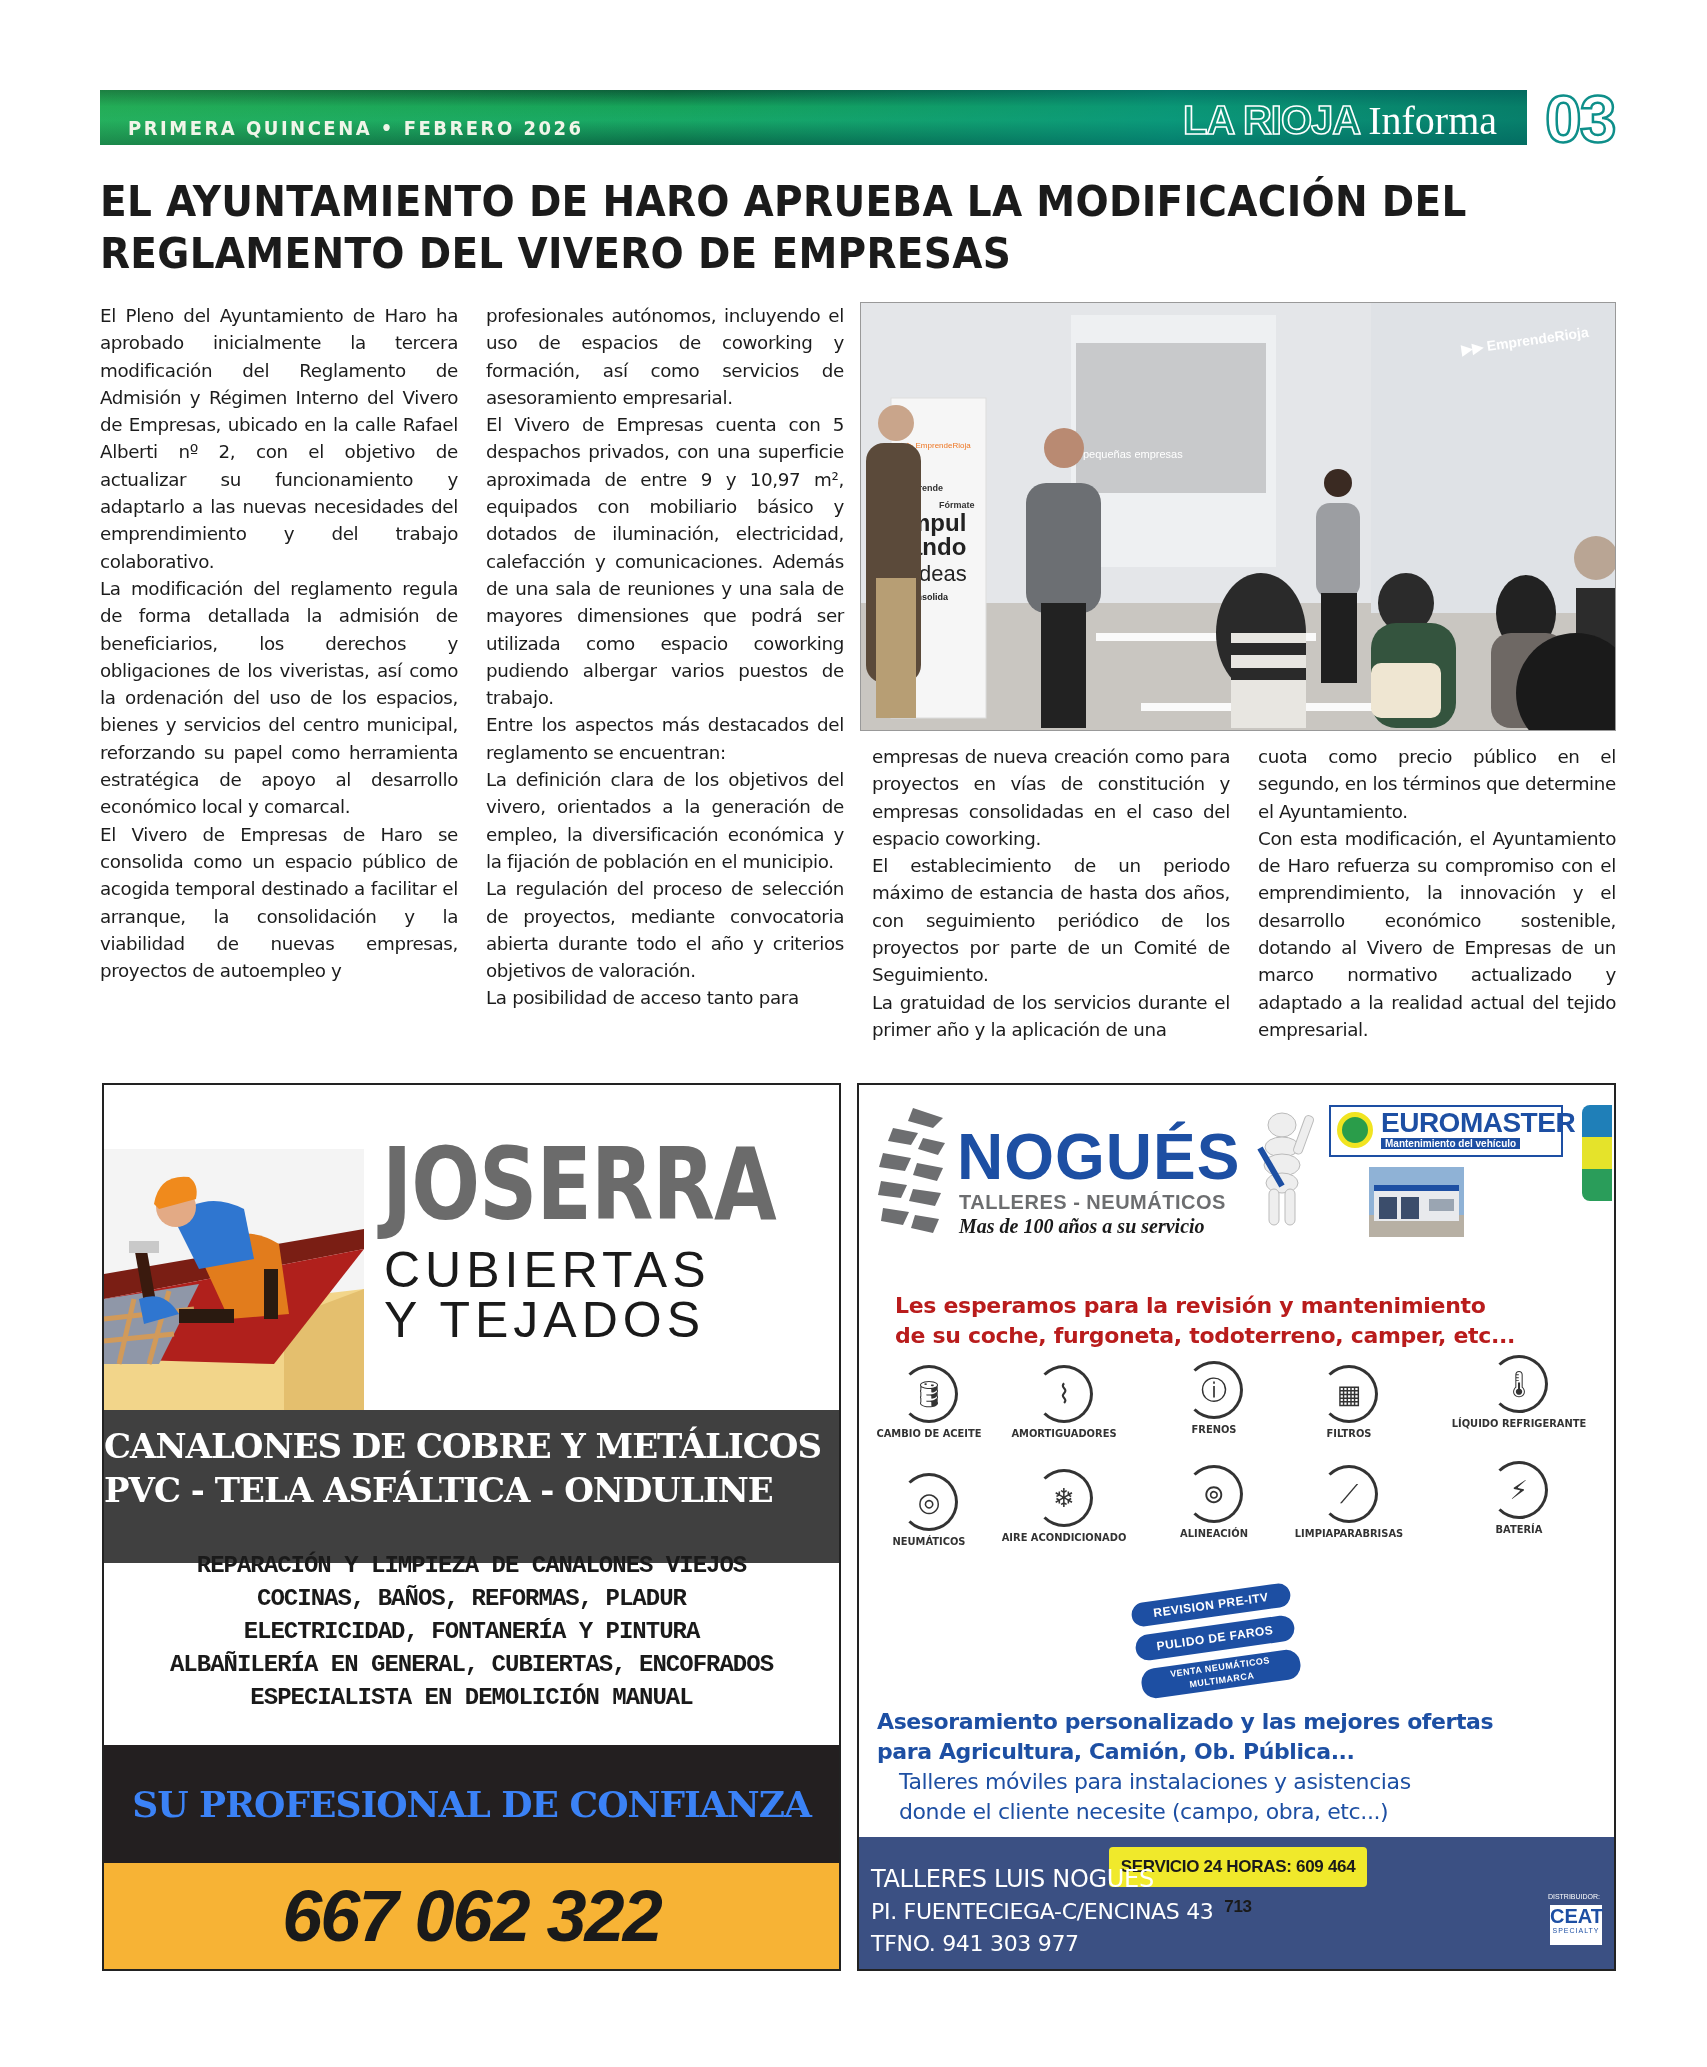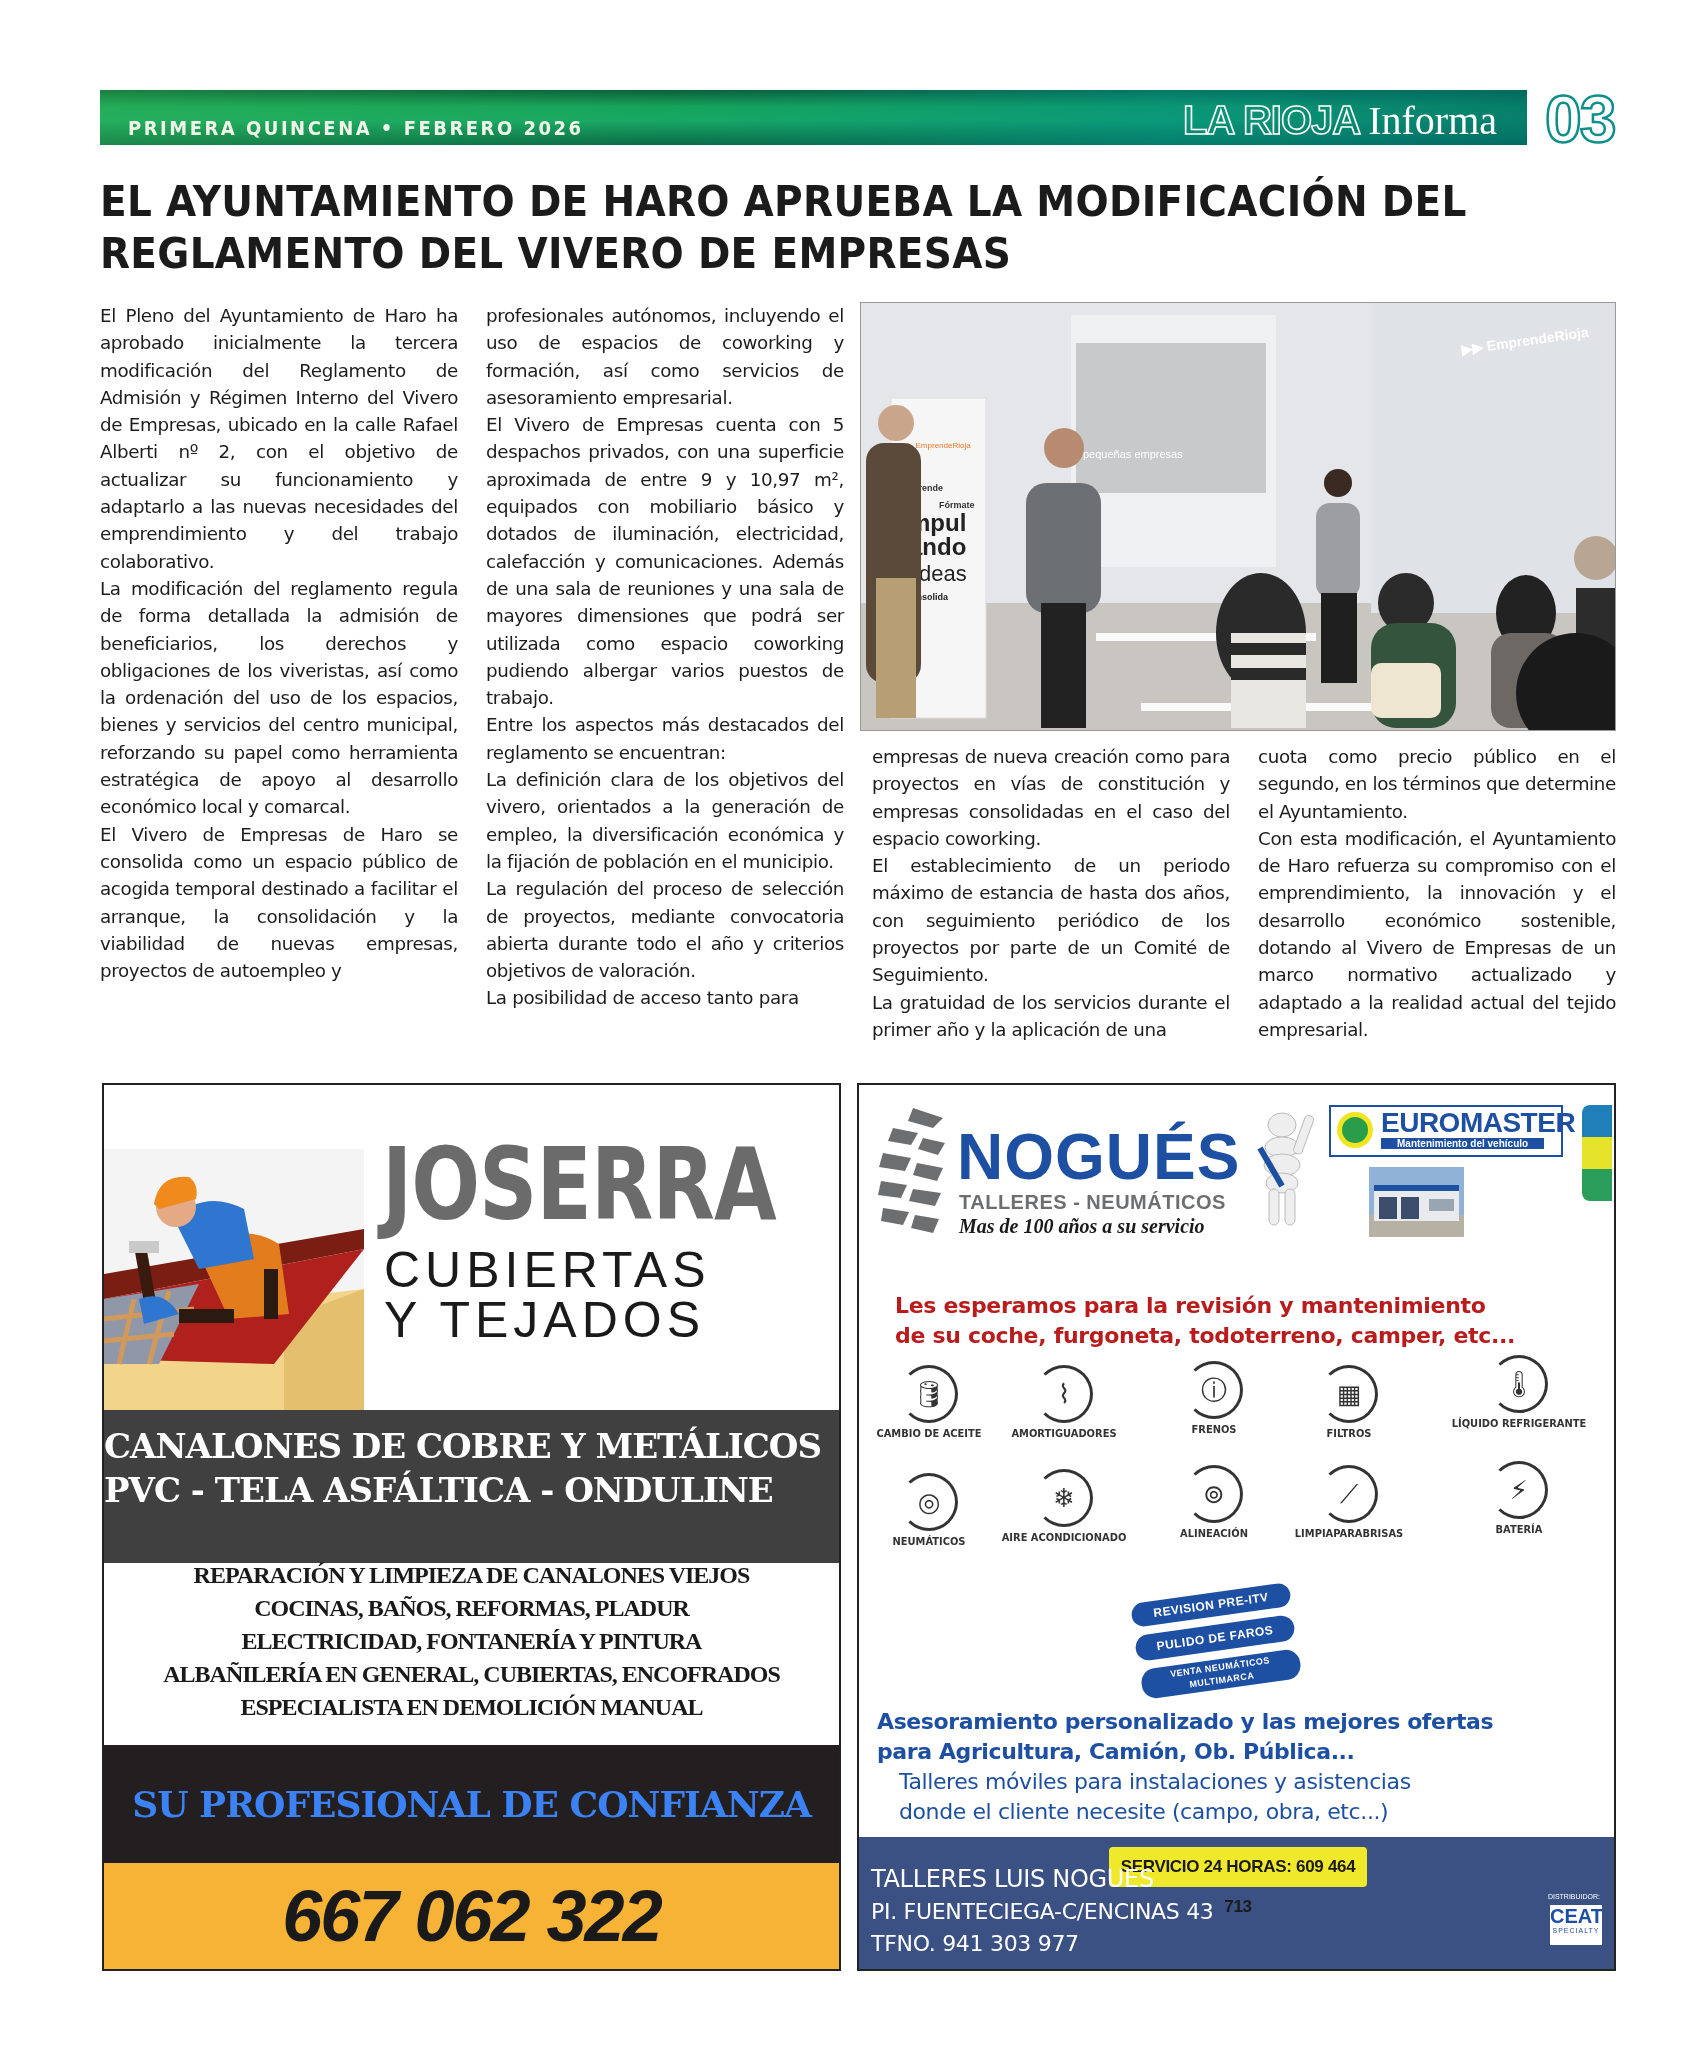--- a/index.html
+++ b/index.html
@@ -25,30 +25,30 @@
   
   .photo{left:860px;top:302px;width:754px;height:427px;background:#d8dbdf;overflow:hidden;border:1px solid #999;}
   
   .ad-left{left:102px;top:1083px;width:735px;height:884px;border:2px solid #222;background:#fff;overflow:hidden;}
   .ad-right{left:857px;top:1083px;width:755px;height:884px;border:2px solid #222;background:#fff;overflow:hidden;}
   
   .j-illus{left:0;top:6px;width:260px;height:400px;}
   .j-title{left:278px;top:50px;font-family:"DejaVu Sans Condensed","Liberation Sans",sans-serif;font-weight:bold;font-size:100px;line-height:100px;color:#6b6b6b;letter-spacing:-1px;transform:scaleX(0.9);transform-origin:left top;}
   .j-sub{left:280px;font-family:"Liberation Sans",sans-serif;font-size:50px;line-height:54px;color:#1a1a1a;letter-spacing:5px;}
   .j-band1{left:0;top:325px;width:735px;height:153px;background:#404040;color:#fff;text-align:left;font-family:"DejaVu Serif","Liberation Serif",serif;font-weight:bold;font-size:34px;line-height:44px;padding-top:14px;box-sizing:border-box;letter-spacing:-1px;}
-  .j-list{left:0;top:474px;width:735px;text-align:center;font-family:Liberation Serif, serif;font-weight:bold;font-size:24px;line-height:33px;color:#1a1a1a;letter-spacing:-1px;}
+  .j-list{left:0;top:464px;width:735px;text-align:center;font-family:Liberation Mono, monospace;font-weight:bold;font-size:24px;line-height:33px;color:#1a1a1a;letter-spacing:-1px;}
   .j-band2{left:0;top:660px;width:735px;height:118px;background:#231f20;color:#3b82f6;text-align:center;font-family:"DejaVu Serif","Liberation Serif",serif;font-weight:bold;font-size:36px;line-height:118px;letter-spacing:-1px;}
   .j-band3{left:0;top:778px;width:735px;height:106px;background:#f7b335;color:#1a1a1a;text-align:center;font-family:"Liberation Sans",sans-serif;font-weight:bold;font-style:italic;font-size:72px;line-height:106px;letter-spacing:-2px;}
   
   .n-title{left:98px;top:40px;font-family:"Liberation Sans",sans-serif;font-weight:bold;font-size:64px;line-height:64px;color:#1d4fa3;letter-spacing:1px;}
   .n-sub{left:100px;top:106px;font-family:"Liberation Sans",sans-serif;font-weight:bold;font-size:20px;color:#6d6e70;letter-spacing:0.5px;}
   .n-slogan{left:100px;top:130px;font-family:"Liberation Serif",serif;font-style:italic;font-weight:bold;font-size:20px;color:#1a1a1a;}
   .euromaster{left:470px;top:20px;width:230px;height:48px;border:2px solid #1d4fa3;background:#fff;}
   .em-name{position:absolute;left:50px;top:2px;font-family:"Liberation Sans",sans-serif;font-weight:bold;font-size:28px;line-height:28px;color:#1d4fa3;letter-spacing:-0.5px;}
-  .em-tag{position:absolute;left:50px;top:31px;font-size:10px;color:#fff;background:#1d4fa3;padding:0 16px;font-weight:bold;}
+  .em-tag{position:absolute;left:50px;top:31px;font-size:10px;color:#fff;background:#1d4fa3;padding:0 4px;font-weight:bold;}
   .em-logo{position:absolute;left:6px;top:5px;width:36px;height:36px;border-radius:50%;background:#2a9d4a;border:5px solid #f1e421;box-sizing:border-box;}
   .n-msg{left:36px;top:206px;font-family:"DejaVu Sans","Liberation Sans",sans-serif;font-weight:bold;font-size:22px;line-height:30px;color:#b91c1c;letter-spacing:-0.3px;}
   .svc-grid{left:20px;top:280px;width:720px;}
   .svc{position:absolute;width:140px;text-align:center;}
   .svc-icon{width:58px;height:58px;margin:0 auto;border:3px solid #333;border-radius:50%;box-sizing:border-box;display:flex;align-items:center;justify-content:center;font-size:26px;color:#333;border-left-color:transparent;border-right-color:#333;}
   .svc-label{font-family:"DejaVu Sans Condensed","DejaVu Sans",sans-serif;font-weight:bold;font-size:11px;line-height:13px;color:#333;margin-top:4px;}
   .pill{position:absolute;background:#1d4fa3;color:#fff;border-radius:14px;text-align:center;font-family:"Liberation Sans",sans-serif;font-weight:bold;font-size:12px;transform:rotate(-8deg);letter-spacing:0.5px;}
   .n-ases{left:18px;top:622px;font-family:"DejaVu Sans","Liberation Sans",sans-serif;font-weight:bold;font-size:22px;line-height:30px;color:#1d4fa3;letter-spacing:-0.4px;}
   .n-movil{left:40px;top:682px;font-family:"DejaVu Sans","Liberation Sans",sans-serif;font-size:22px;line-height:30px;color:#1d4fa3;letter-spacing:-0.4px;}
   .n-foot{left:0;top:752px;width:755px;height:132px;background:#3b5083;}

